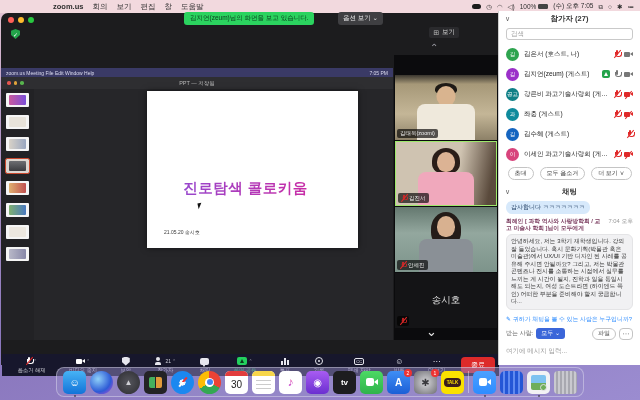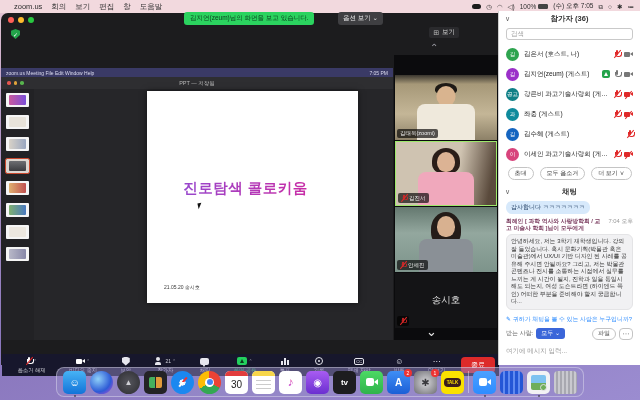--- a/index.html
+++ b/index.html
@@ -6,21 +6,21 @@
   *{box-sizing:border-box;}
   #screen{
     position:relative;width:640px;height:400px;overflow:hidden;
     font-family:"Liberation Sans",sans-serif;
     background:linear-gradient(160deg,#e8c9d4 0%,#b79ac6 18%,#8a77bd 55%,#9b8cd0 100%);
   }
   
   .menubar{position:absolute;left:0;top:0;width:640px;height:13px;background:#f2d9de;
     display:flex;align-items:center;font-size:7.5px;color:#2e2e2e;padding:0 6px;}
   .menubar .apple{font-size:8px;margin-right:8px;}
-  .menubar .appname{font-weight:normal;margin-right:9px;}
+  .menubar .appname{font-weight:bold;margin-right:9px;margin-left:39px;}
   .menubar .menu{margin-right:9px;}
   .menubar .right{margin-left:auto;display:flex;align-items:center;gap:5px;font-size:6.5px;}
   .recpill{width:9px;height:5px;background:#1b1b1b;border-radius:3px;}
   .batt{display:inline-flex;align-items:center;gap:2px;}
   .batt .case{width:10px;height:5px;border:1px solid #444;border-radius:1px;background:#444;}
   
   .zwindow{position:absolute;left:1px;top:13px;width:638px;height:352px;background:#1c1c1e;
     border-radius:7px 7px 0 0;}
   .tl{position:absolute;top:4px;width:6px;height:6px;border-radius:50%;}
   .tl.r{left:7px;background:#ff5f57;} .tl.y{left:17px;background:#febc2e;} .tl.g{left:27px;background:#28c840;}
@@ -42,21 +42,21 @@
   .pptbar{position:absolute;left:0;top:9px;width:100%;height:12px;background:#2e2e31;display:flex;align-items:center;
     font-size:5.5px;color:#b8b8b8;}
   .pptbar .dots{display:flex;gap:3px;margin-left:6px;}
   .pptbar .dots i{width:3.5px;height:3.5px;border-radius:50%;display:block;}
   .pptbar .title{position:absolute;left:0;right:0;text-align:center;}
   .thumbs{position:absolute;left:0;top:21px;width:33px;height:251px;background:#222225;padding:4px 0 0 5px;}
   .thumb{width:23px;height:14px;background:#f5f5f5;border-radius:1px;margin-bottom:8px;position:relative;}
   .thumb.sel{outline:1.5px solid #c9482e;background:#ddd6d0;}
   .thumb .blob{position:absolute;inset:2px 3px;border-radius:1px;}
   .canvas{position:absolute;left:33px;top:21px;right:0;bottom:0;background:#262629;}
-  .slide{position:absolute;left:146px;top:23px;width:211px;height:212px;background:#fff;box-shadow:0 0 6px rgba(0,0,0,.5);}
+  .slide{position:absolute;left:146px;top:23px;width:211px;height:157px;background:#fff;box-shadow:0 0 6px rgba(0,0,0,.5);}
   .slide-title{position:absolute;left:0;right:14px;top:88px;text-align:center;font-size:14.5px;font-weight:bold;
     background:linear-gradient(90deg,#8a4fd8,#d6249a);-webkit-background-clip:text;background-clip:text;color:transparent;
     letter-spacing:.5px;}
   .slide-date{position:absolute;left:17px;bottom:13px;font-size:5px;color:#3a3a3a;}
   .cursor{position:absolute;left:51px;top:112px;width:0;height:0;border-left:4px solid #111;border-bottom:6px solid transparent;
     transform:rotate(-12deg);}
   
   .vstrip{position:absolute;left:394px;top:55px;width:104px;height:285px;background:#0b0b0d;}
   .chev{color:#9a9aa2;font-size:10px;text-align:center;}
   .chev.up{position:absolute;left:430px;top:42px;}
@@ -370,21 +370,21 @@
     <span class="tile4name">송시호</span>
     <span class="cname">
       <span class="icw"><span class="mic-ic off" style="transform:scale(.8)"></span><i class="slash"></i></span>
     </span>
   </div>
   <div class="chev dn">⌄</div>
 
   <div class="rpanel">
     <div class="phead">
       <span class="col">∨</span>
-      <span>참가자 (36)</span>
+      <span>참가자 (27)</span>
     </div>
     <div class="searchbox">
       <span>검색</span>
     </div>
 
     <div class="prow">
       <span class="avatar" style="background-color: rgb(46, 164, 79);">김</span>
       <span class="pname">김은서 (호스트, 나)</span>
       <span class="ics">
           <span class="icw"><span class="mic-ic off"></span><i class="slash"></i></span>

